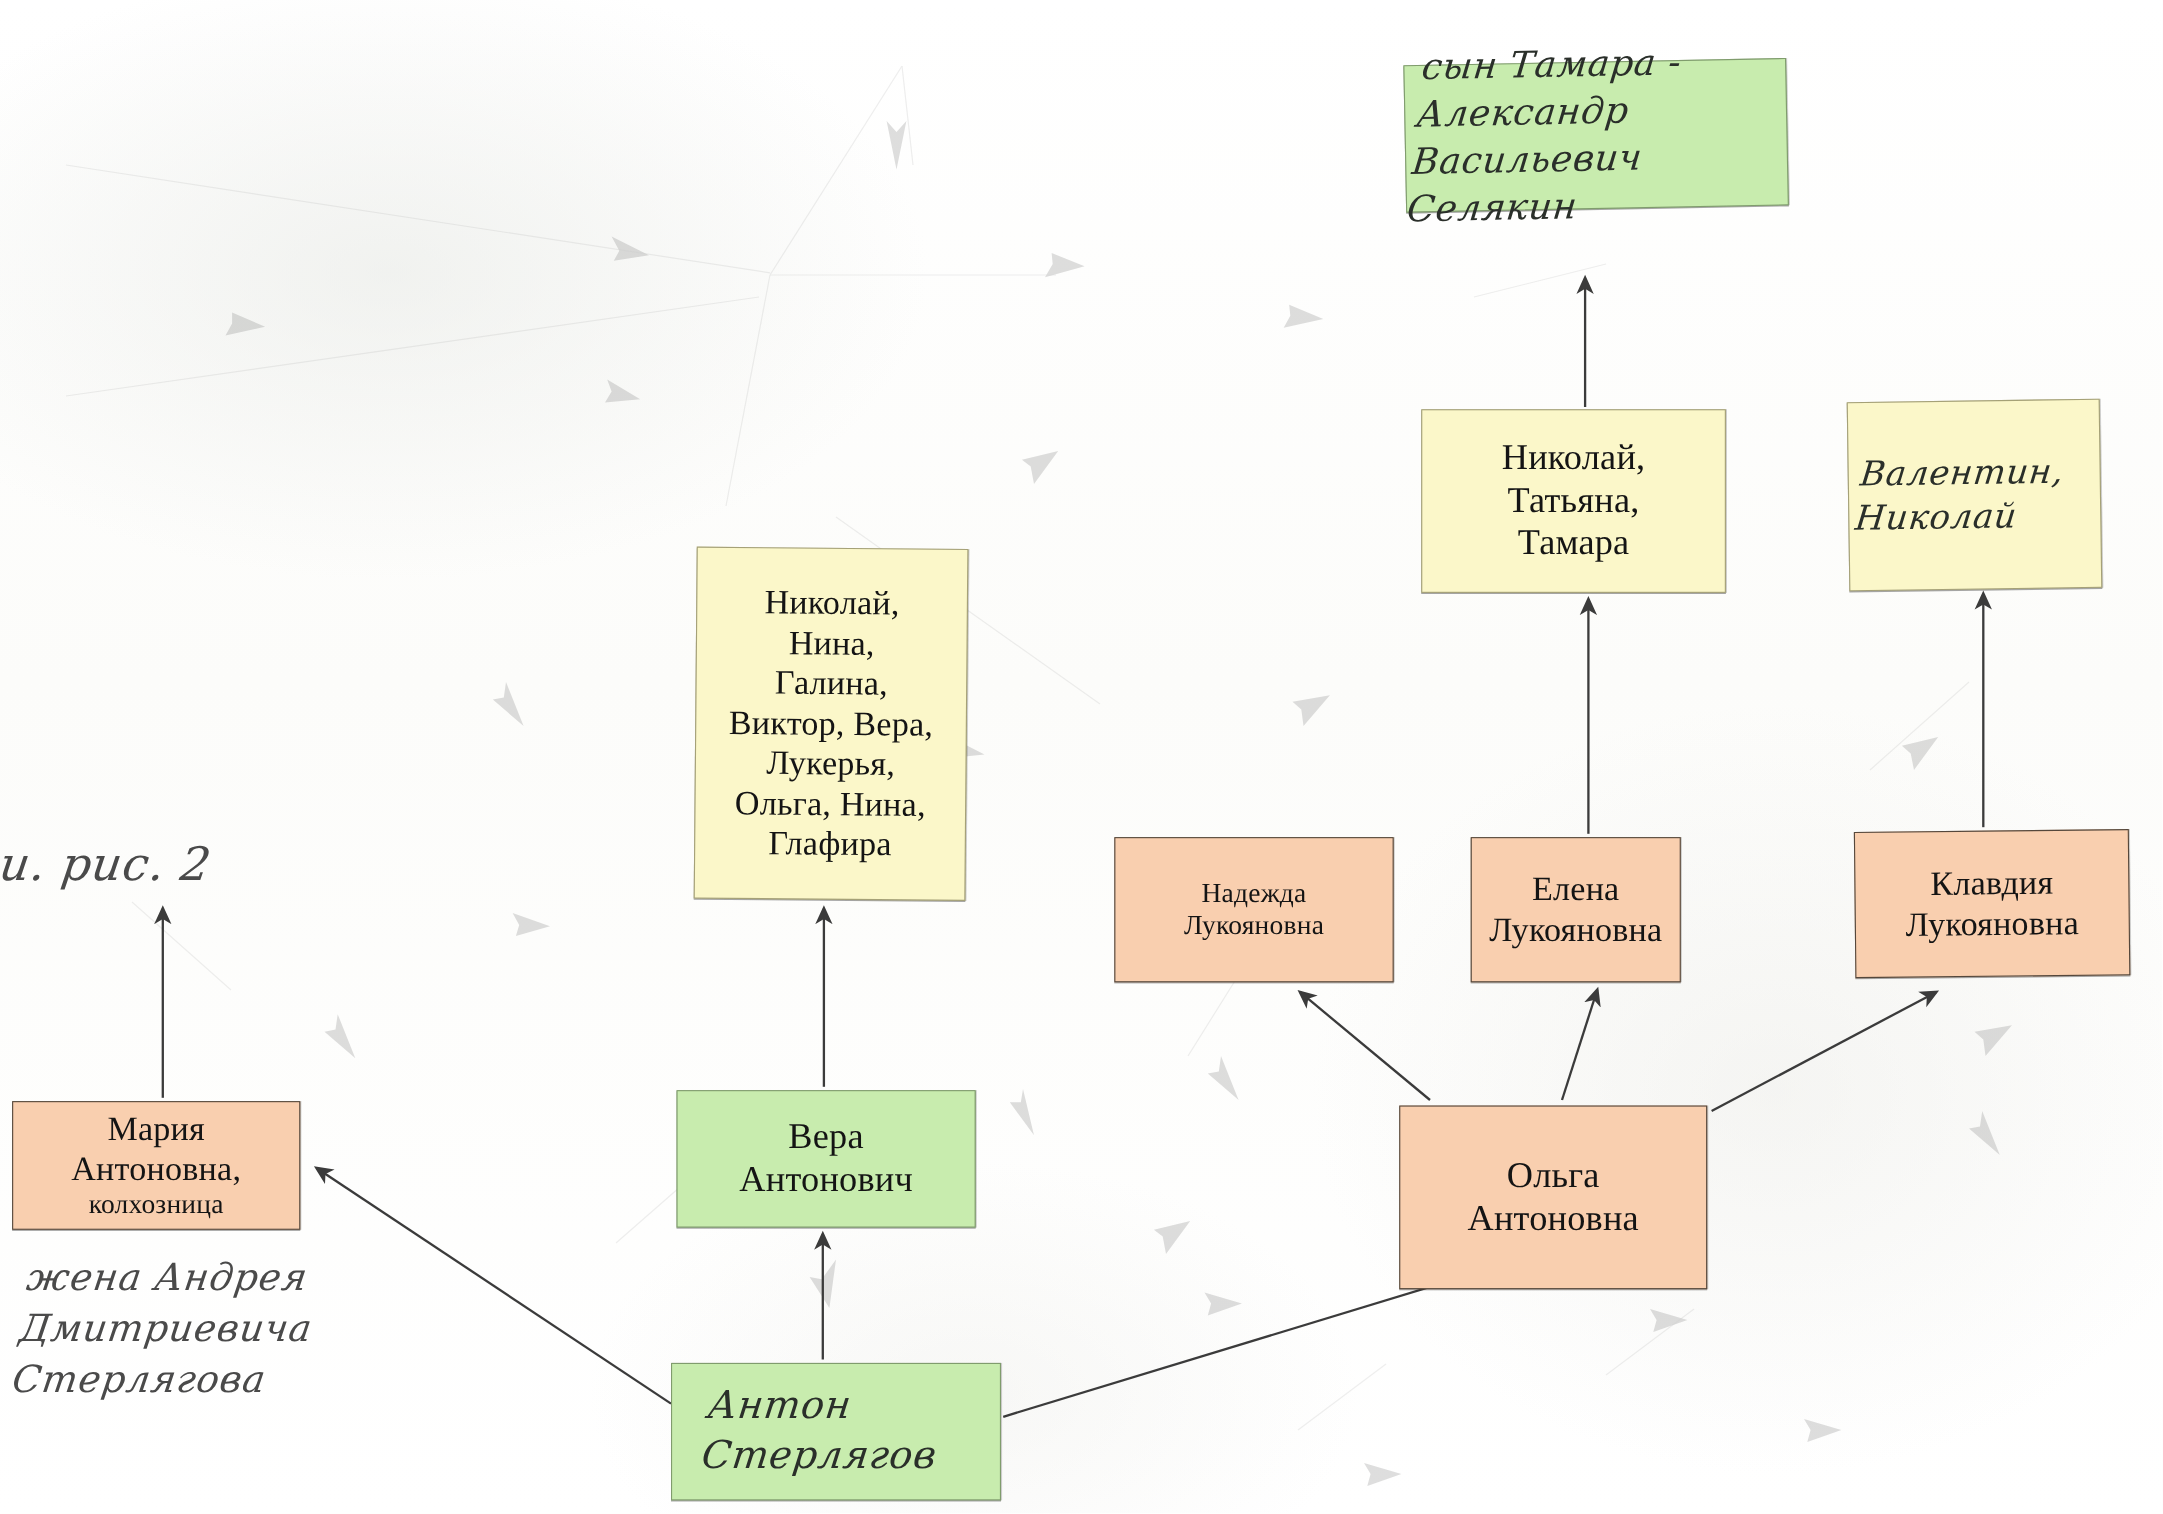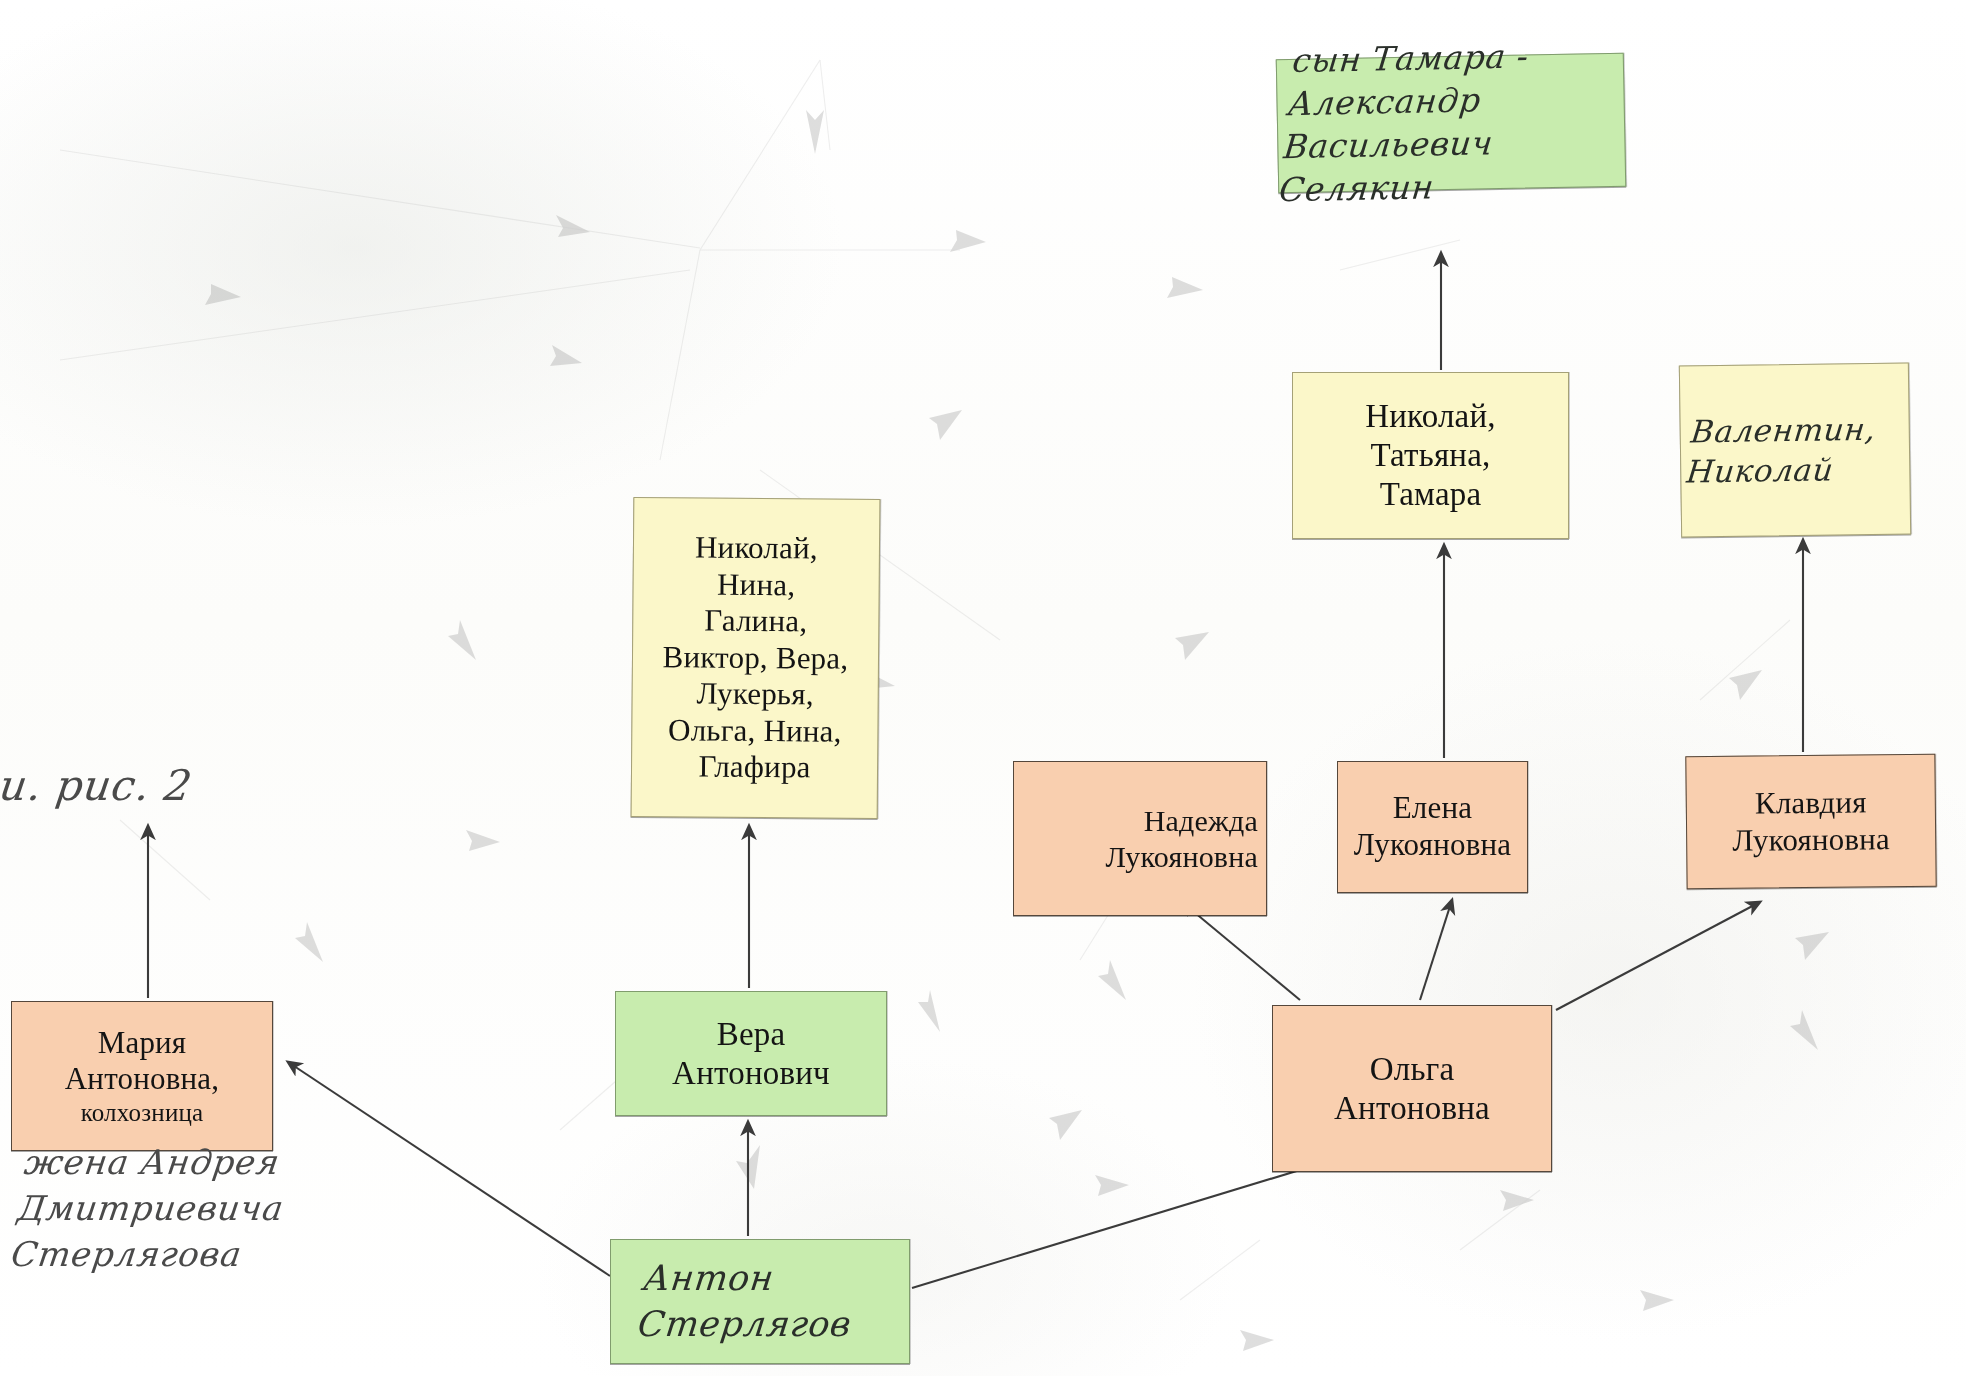--- a/index.html
+++ b/index.html
@@ -91,25 +91,25 @@
     white-space: pre-line;
     pointer-events: none;
   }
 
   
   #note-son-tamara      { left:1277px; top:56px;   width:348px; height:134px; font-size:33px; transform: rotate(-1.1deg); }
   #note-nikolay-tatyana { left:1292px; top:372px;  width:277px; height:167px; font-size:33px; }
   #note-valentin        { left:1680px; top:364px;  width:230px; height:172px; font-size:31px; transform: rotate(-0.8deg); }
   #note-children-list   { left:632px;  top:498px;  width:247px; height:320px; font-size:31px; transform: rotate(0.5deg); }
 
-  #note-nadezhda        { left:1013px; top:761px;  width:254px; height:155px; font-size:30px;text-align:right; }
+  #note-nadezhda        { left:1013px; top:761px;  width:254px; height:132px; font-size:25px; }
   #note-elena           { left:1337px; top:761px;  width:191px; height:132px; font-size:31px; }
   #note-klavdiya        { left:1686px; top:755px;  width:250px; height:133px; font-size:31px; transform: rotate(-0.6deg); }
 
-  #note-mariya          { left:11px;   top:1001px; width:262px; height:150px; font-size:31px; }
+  #note-mariya          { left:11px;   top:1001px; width:262px; height:117px; font-size:31px; }
   #note-mariya .sub     { font-size:25px; display:block; }
   #note-semen           { left:615px;  top:991px;  width:272px; height:125px; font-size:33px; }
   #note-olga            { left:1272px; top:1005px; width:280px; height:167px; font-size:33px;text-align:center; }
   #note-anton           { left:610px;  top:1239px; width:300px; height:125px; font-size:35px; }
   #note-anton .txt      { padding-left: 22px; }
 
   #pencil-ris2          { left:0px;    top:758px;  font-size:42px; }
   #pencil-zhena         { left:18px;   top:1140px; font-size:34px; }
 </style>
 </head>

